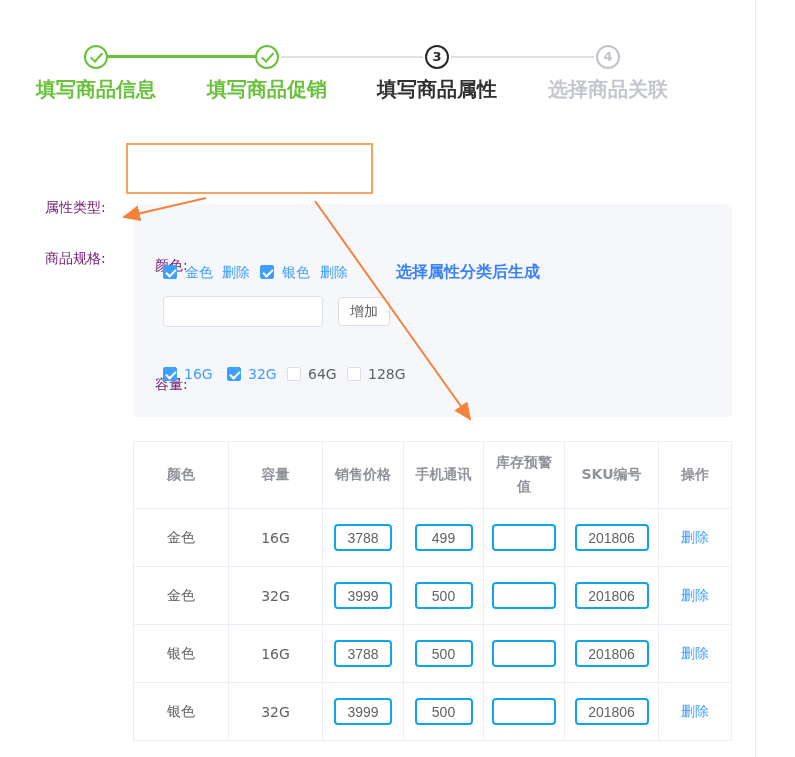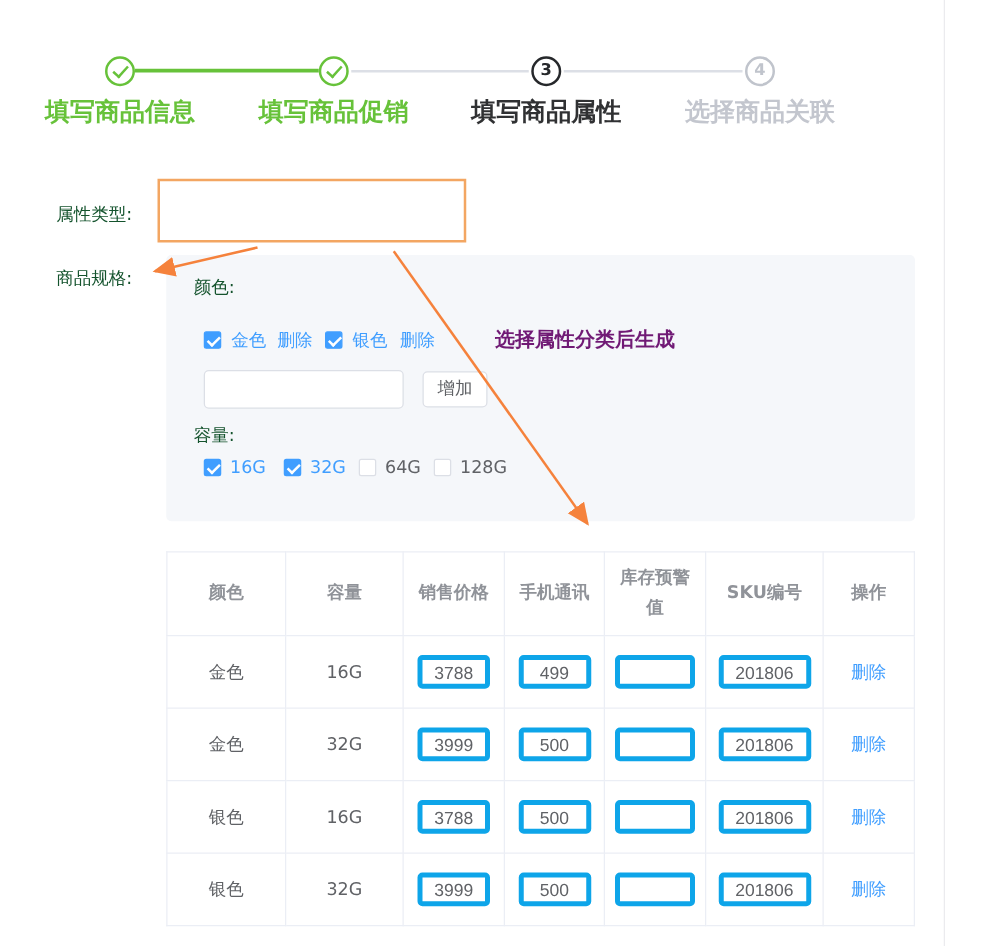--- a/index.html
+++ b/index.html
@@ -21,21 +21,21 @@
               transform:rotate(42deg);}
   .step-line{position:absolute;background:#dcdfe6;}
   .step-line.green{background:#67c23a;}
   .step-label{position:absolute;top:76px;width:150px;text-align:center;
               font-size:20px;font-weight:bold;}
   .step-label.done{color:#67c23a;}
   .step-label.current{color:#303133;}
   .step-label.upcoming{color:#c3c6ce;}
 
   
-  .form-label{position:absolute;color:#14532d;}
+  .form-label{position:absolute;color:#701a75;margin-top:36px;}
   .annot-box{position:absolute;left:126px;top:143px;width:247px;height:51px;
              border:2px solid #f3a662;box-sizing:border-box;}
   .select{position:absolute;left:137px;top:155px;width:208px;height:31px;
           border:1px solid #dcdfe6;border-radius:4px;background:#fff;
           box-sizing:border-box;line-height:29px;padding-left:12px;color:#606266;
           cursor:pointer;}
   .chev{position:absolute;right:15px;top:10px;width:7px;height:7px;
         border-right:1.5px solid #c0c4cc;border-bottom:1.5px solid #c0c4cc;
         transform:rotate(45deg);}
 
@@ -50,30 +50,30 @@
   .blue-label{color:#409eff;cursor:pointer;}
   .link{color:#409eff;cursor:pointer;text-decoration:none;}
   .cap-label{color:#606266;cursor:pointer;}
   .cap-label.blue{color:#409eff;}
   .spec-input{position:absolute;left:163px;top:296px;width:160px;height:31px;
               box-sizing:border-box;border:1px solid #dcdfe6;border-radius:4px;
               padding:0 10px;font-size:14px;color:#606266;background:#fff;outline:none;}
   .add-btn{position:absolute;left:338px;top:297px;width:52px;height:29px;
            box-sizing:border-box;border:1px solid #dcdfe6;border-radius:4px;background:#fff;
            font-size:14px;color:#606266;text-align:center;line-height:27px;cursor:pointer;}
-  .note{position:absolute;left:396px;top:262px;font-size:16px;font-weight:bold;color:#701a75;}
+  .note{position:absolute;left:396px;top:262px;font-size:16px;font-weight:bold;color:#3b82f6;}
 
   
   .sku-table{position:absolute;left:133px;top:441px;border-collapse:collapse;
              table-layout:fixed;width:598px;}
   .sku-table th,.sku-table td{border:1px solid #ebeef5;text-align:center;padding:0;}
   .sku-table th{height:67px;color:#909399;font-weight:bold;font-size:14px;line-height:1.7;
                 padding:0 10px;box-sizing:border-box;}
   .sku-table td{height:57px;color:#606266;font-size:14px;}
-  .cell-input{width:58px;height:27px;box-sizing:border-box;border:4px solid #0ea5e9;
+  .cell-input{width:58px;height:27px;box-sizing:border-box;border:2px solid #0ea5e9;
               border-radius:4px;text-align:center;font-size:14px;color:#606266;
               background:#fff;outline:none;padding:0 4px;}
   .cell-input.warn{width:64px;}
   .cell-input.sku{width:74px;}
 
   .overlay{position:absolute;left:0;top:0;pointer-events:none;}
 </style>
 </head>
 <body>
 

